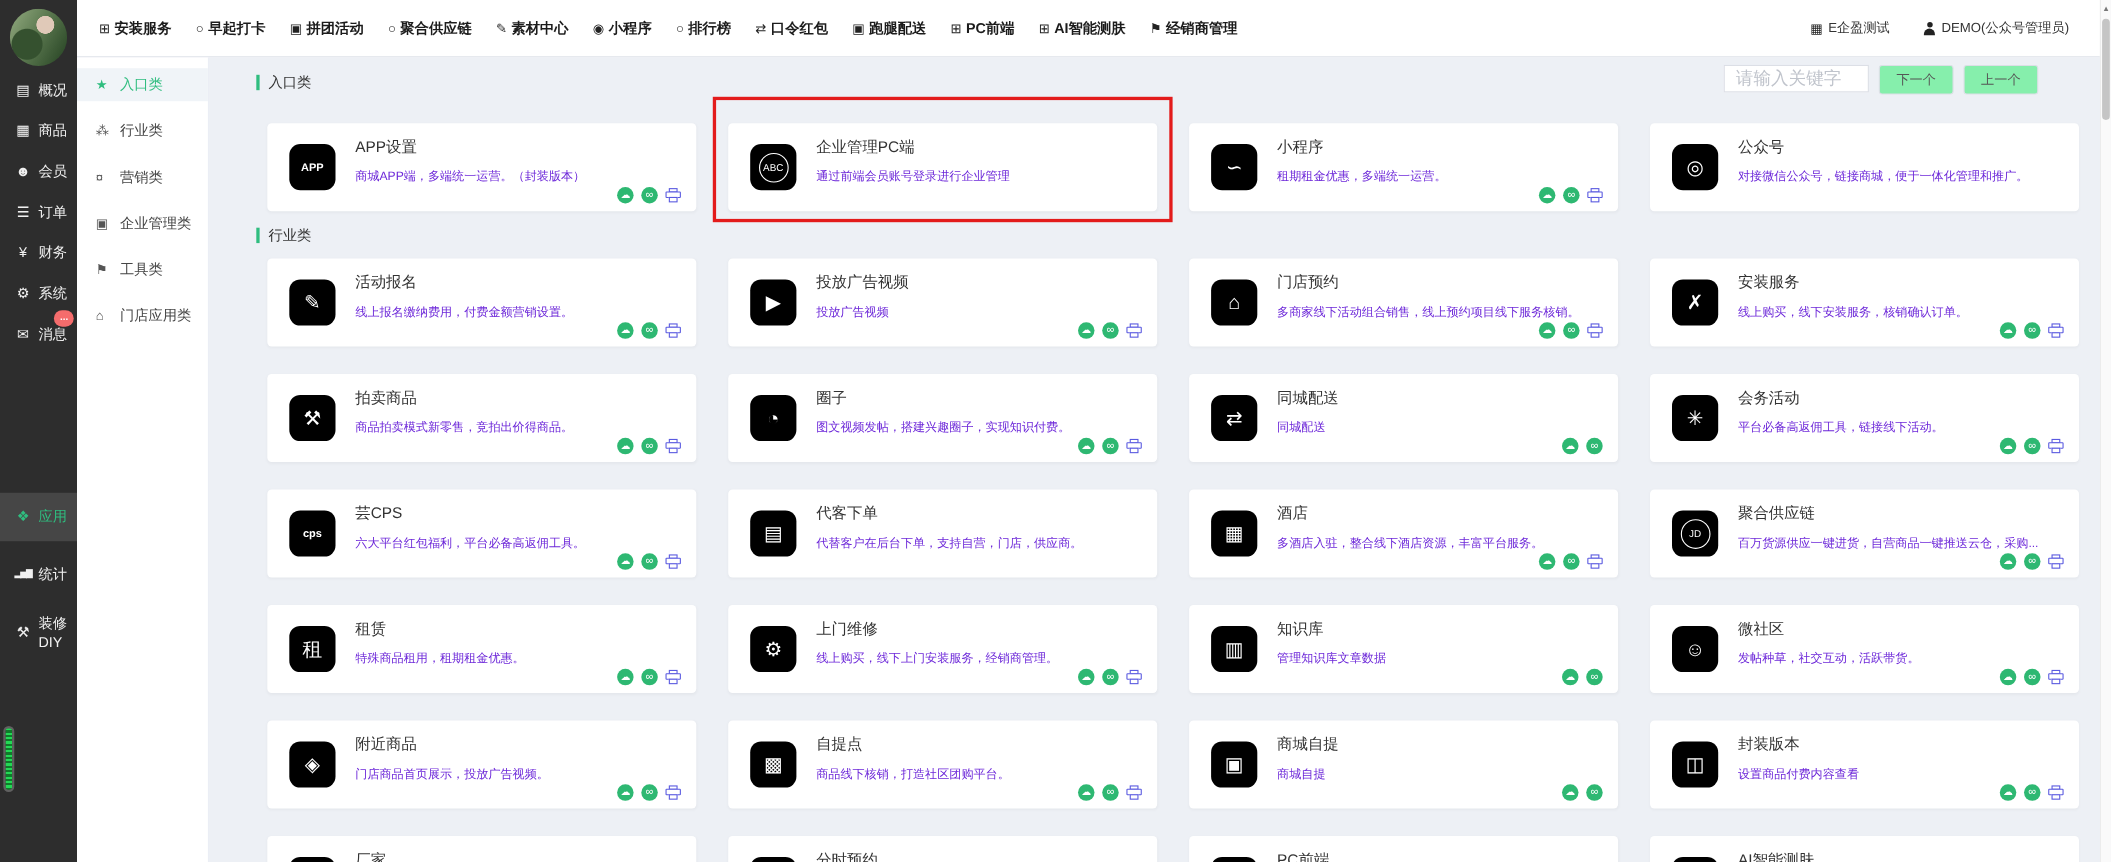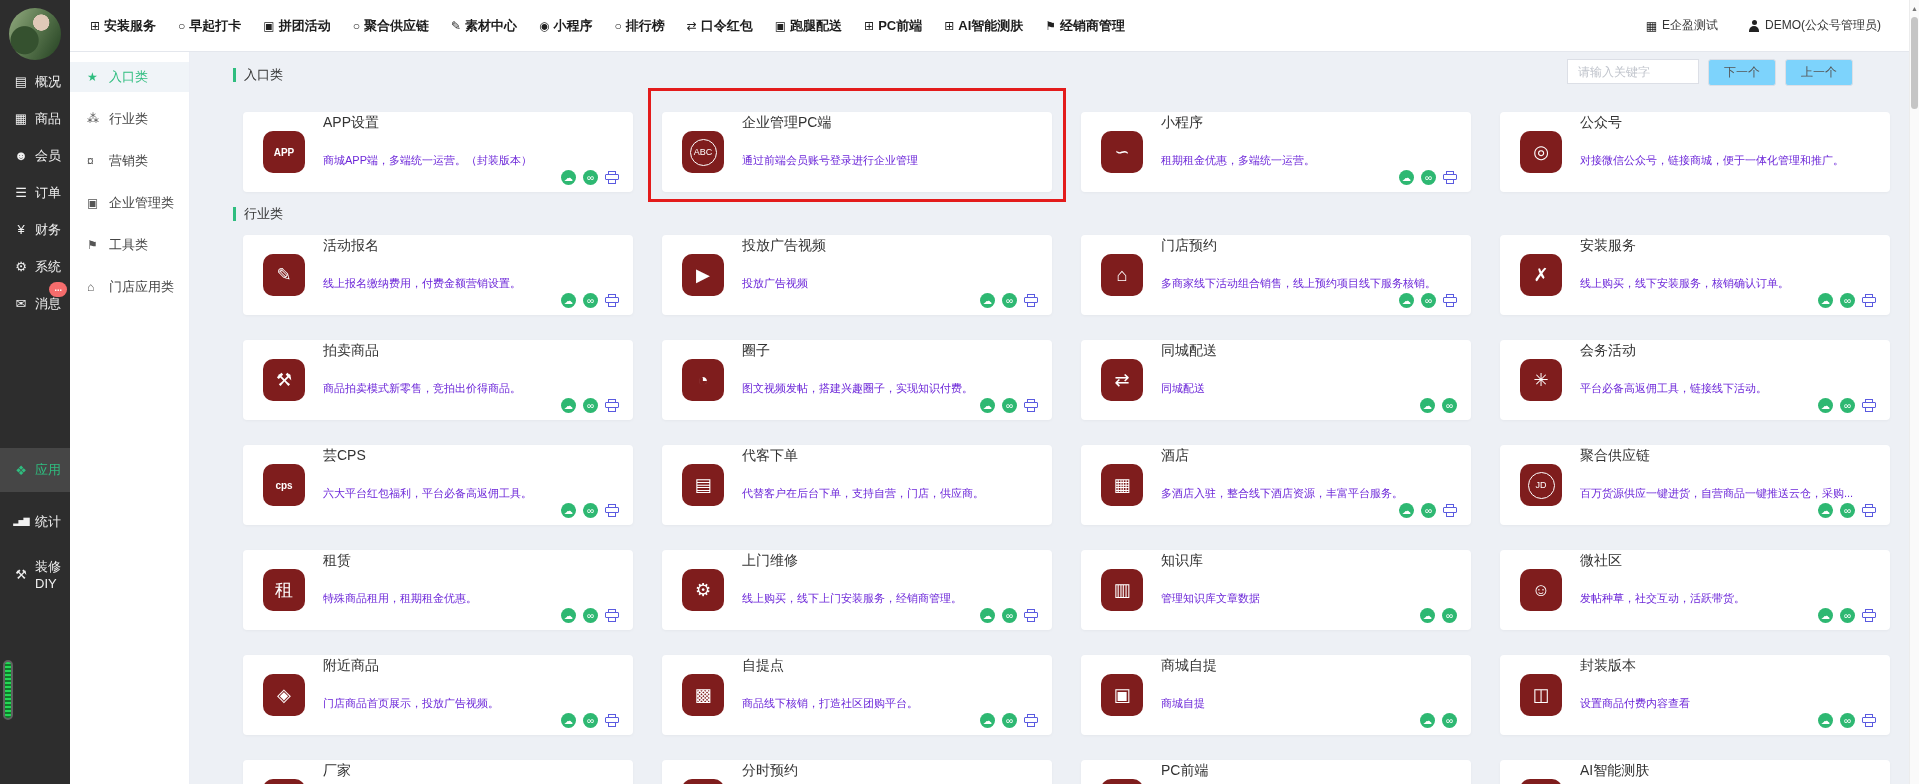--- a/index.html
+++ b/index.html
@@ -38,39 +38,39 @@
   
   .catnav { position:absolute; left:70px; top:52px; width:120px; height:732px; background:#fff; border-right:1px solid #ebeef5; z-index:4; padding-top:10px; }
   .cat-item { height:30px; display:flex; align-items:center; padding-left:17px; font-size:13px; color:#454545; margin-bottom:12px; cursor:pointer; }
   .cat-item .ci { width:20px; margin-right:2px; font-size:12px; color:#555; flex:none; }
   .cat-item.active { background:#f0f4f8; color:#2fbd7f; }
   .cat-item.active .ci { color:#2fbd7f; }
 
   
   .main { position:absolute; left:190px; top:52px; width:1719px; height:732px; background:#edf0f5; overflow:hidden; }
   .searchbar { position:absolute; top:7px; right:56px; display:flex; gap:9px; z-index:3; }
-  .searchbar input { width:132px; height:25px; border:1px solid #dcdfe6; border-radius:0; padding:0 10px; font-size:12px; color:#0369a1; background:#fff; outline:none; }
+  .searchbar input { width:132px; height:25px; border:1px solid #dcdfe6; border-radius:0; padding:0 10px; font-size:16px; color:#0369a1; background:#fff; outline:none; }
   .searchbar input::placeholder { color:#c0c4cc; }
-  .searchbar button { height:27px; padding:0 15px; background:#7dd3fc; border:1px solid #dcdfe6; border-radius:3px; font-size:12px; color:#555; cursor:pointer; }
+  .searchbar button { height:27px; padding:0 15px; background:#86efac; border:1px solid #dcdfe6; border-radius:3px; font-size:12px; color:#555; cursor:pointer; }
 
   .section-header { display:flex; align-items:center; gap:8px; margin-left:43px; height:18px; }
   .sh-bar { width:3px; height:14px; background:#2fbd7f; flex:none; }
   .sh-title { font-size:13px; color:#333; }
   .sec-header0 { margin-top:14px; }
   .sec-header1 { margin-top:13px; }
   .grid { display:grid; grid-template-columns:repeat(4,390px); column-gap:29px; row-gap:25px; margin-left:53px; }
   .grid0 { margin-top:28px; }
   .grid1 { margin-top:12px; }
 
   .card { position:relative; background:#fff; border-radius:4px; height:80px; box-shadow:0 1px 3px rgba(0,0,0,.04); z-index:1; }
-  .card-icon { position:absolute; left:20px; top:19px; width:42px; height:42px; border-radius:10px; background:#7f1d1d; color:#fff;
+  .card-icon { position:absolute; left:20px; top:19px; width:42px; height:42px; border-radius:10px; background:#000000; color:#fff;
     display:flex; align-items:center; justify-content:center; font-size:18px; }
   .card-icon.small-text { font-size:10px; font-weight:700; letter-spacing:0; }
   .card-icon .circled { border:1.5px solid #fff; border-radius:50%; min-width:27px; height:27px; display:flex; align-items:center; justify-content:center; font-size:9px; font-weight:400; padding:0 2px; }
-  .card-title { position:absolute; left:80px; top:2px; font-size:14px; color:#333; font-weight:500; white-space:nowrap; }
+  .card-title { position:absolute; left:80px; top:13px; font-size:14px; color:#333; font-weight:500; white-space:nowrap; }
   .card-desc { position:absolute; left:80px; top:41px; font-size:11px; color:#6d28d9; max-width:300px; white-space:nowrap; overflow:hidden; }
   .card-actions { position:absolute; right:14px; bottom:7px; display:flex; gap:7px; align-items:center; }
   .act { width:15px; height:15px; border-radius:50%; display:flex; align-items:center; justify-content:center; color:#fff; font-size:9px; cursor:pointer; }
   .act.cloud { background:#2eb872; }
   .act.link  { background:#2eb872; font-size:10px; }
   .printer { width:14px; height:13px; position:relative; cursor:pointer; }
   .printer .p-top  { position:absolute; left:3px; top:0;   width:8px;  height:4px; border:1.3px solid #5a5ae0; }
   .printer .p-body { position:absolute; left:0;   top:3px; width:14px; height:6px; border:1.3px solid #5a5ae0; border-radius:1px; background:#fff; }
   .printer .p-out  { position:absolute; left:3px; top:8px; width:8px;  height:5px; border:1.3px solid #5a5ae0; background:#fff; }
 

